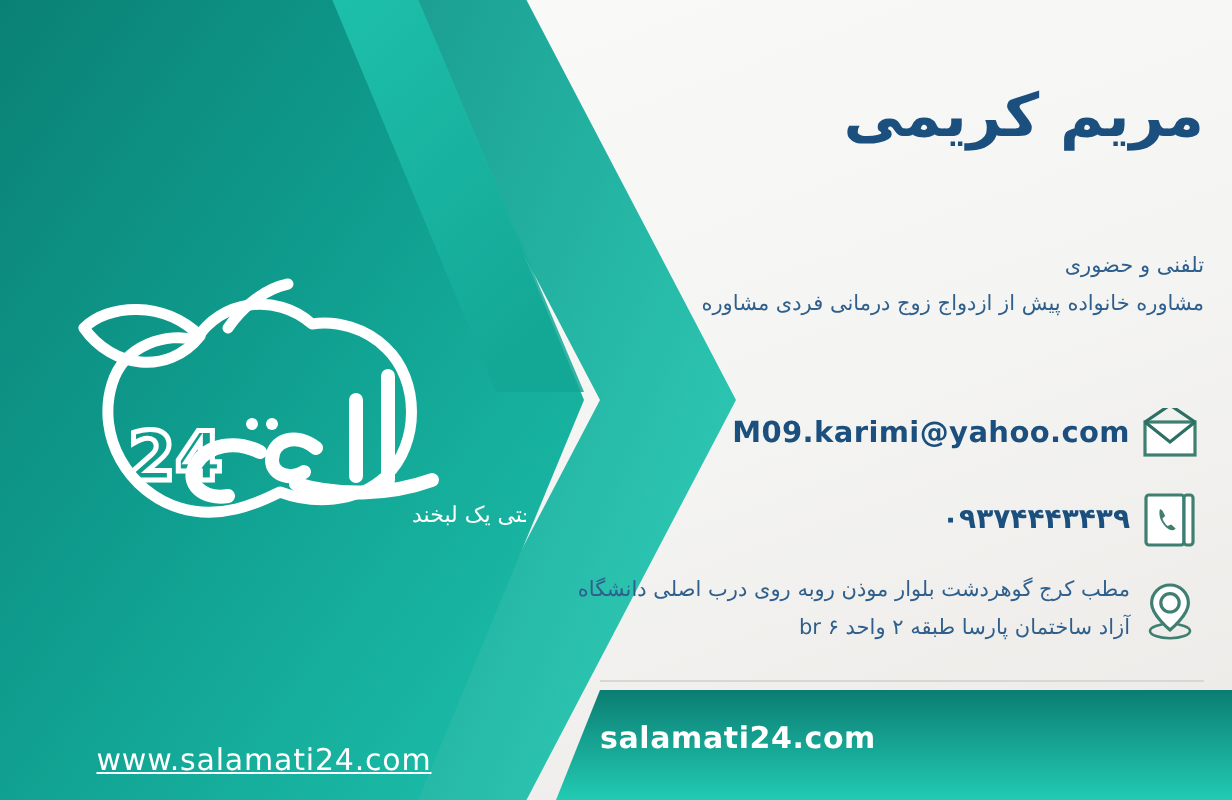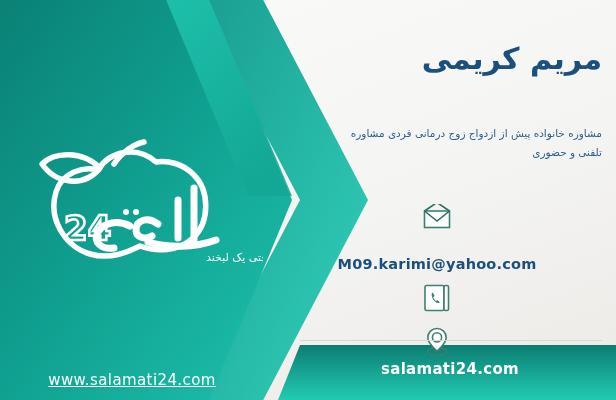--- a/index.html
+++ b/index.html
@@ -52,22 +52,22 @@
   .desc{
     position:absolute;right:0;top:124px;width:100%;
     font-size:10.5px;color:#2f5f8c;line-height:1.85;
   }
 
   
   .rows{
     position:absolute;right:0;top:200px;width:100%;
   }
   .row{
-    display:flex;flex-direction:column;align-items:center;
-    justify-content:flex-start;gap:22px;margin-bottom:9px;
+    display:flex;flex-direction:row;align-items:center;
+    justify-content:flex-start;gap:3px;margin-bottom:9px;
     min-height:34px;
   }
   .ico{
     flex:0 0 34px;width:34px;height:34px;
     display:flex;align-items:center;justify-content:center;
   }
   .ico svg{display:block;}
   .row-txt{
     flex:1 1 auto;text-align:right;color:#1b4f7e;
   }
@@ -81,21 +81,21 @@
     background:#d9d7d3;
   }
 
   
   .footer{
     position:absolute;left:0;bottom:0;width:616px;height:62px;
     overflow:hidden;
   }
   .footer-txt{
     position:absolute;left:300px;top:22px;width:300px;
-    text-align:center;color:#ffffff;
+    color:#ffffff;
     font-size:15px;font-weight:bold;letter-spacing:.3px;
   }
 </style>
 </head>
 <body>
 
 <div class="card">
 
   <div class="right-panel"></div>
 
@@ -167,22 +167,22 @@
 
     <div class="logo-url">www.salamati24.com</div>
   </div>
 
   <div class="content">
 
     <div class="name">مریم کریمی</div>
 
 
     <div class="desc">
+      <div>تلفنی و حضوری</div>
       <div>مشاوره خانواده پیش از ازدواج زوج درمانی فردی مشاوره</div>
-      <div>تلفنی و حضوری</div>
     </div>
 
     <div class="rows">
 
       <div class="row">
         <span class="ico">
           <svg width="30" height="26" viewBox="0 0 30 26">
             <rect x="2.5" y="7" width="25" height="16.5" fill="#ffffff" stroke="#3f7f72" stroke-width="1.6"></rect>
             <path d="M2.5 7 L15 17 L27.5 7" fill="none" stroke="#2c6f63" stroke-width="1.6"></path>
             <path d="M2.5 7 L15 -1.5 L27.5 7" fill="none" stroke="#2c6f63" stroke-width="1.6"></path>
@@ -193,31 +193,36 @@
 
       <div class="row">
         <span class="ico">
           <svg width="28" height="30" viewBox="0 0 28 30">
             <rect x="2" y="2.5" width="19" height="25" rx="1.5" fill="#ffffff" stroke="#3f7f72" stroke-width="1.6"></rect>
             <rect x="21" y="2.5" width="4.5" height="25" rx="1.5" fill="#ffffff" stroke="#3f7f72" stroke-width="1.6"></rect>
             <path d="M9 9.5 C 8 12.5, 9.5 16.5, 12.5 19 C 14.5 20.6, 16 20.3, 16.8 19.2
                      L14.6 17.2 L12.8 18 C 11.6 17, 10.6 15.6, 10.2 14.2 L11.6 13 L10.2 10.2 Z" fill="#3f7f72"></path>
           </svg>
         </span>
+        <span class="row-txt phone-txt">۰۹۳۷۴۴۴۳۴۳۹</span>
       </div>
 
       <div class="row">
         <span class="ico">
           <svg width="30" height="32" viewBox="0 0 30 32">
             <ellipse cx="15" cy="26.5" rx="10" ry="3.6" fill="none" stroke="#3f7f72" stroke-width="1.3"></ellipse>
             <path d="M15 3.5 C 9.8 3.5, 5.8 7.5, 5.8 12.6 C 5.8 18.5, 15 26, 15 26
                      C 15 26, 24.2 18.5, 24.2 12.6 C 24.2 7.5, 20.2 3.5, 15 3.5 Z" fill="#ffffff" stroke="#3f7f72" stroke-width="1.6"></path>
             <circle cx="15" cy="12.4" r="4.6" fill="none" stroke="#3f7f72" stroke-width="1.6"></circle>
           </svg>
         </span>
+        <span class="row-txt addr-txt">
+          <span>مطب کرج گوهردشت بلوار موذن روبه روی درب اصلی دانشگاه</span><br>
+          <span>آزاد ساختمان پارسا طبقه ۲ واحد ۶ br</span>
+        </span>
       </div>
 
     </div>
   </div>
 
   <div class="divider"></div>
 
   <div class="footer">
     <div class="footer-txt">salamati24.com</div>
   </div>

